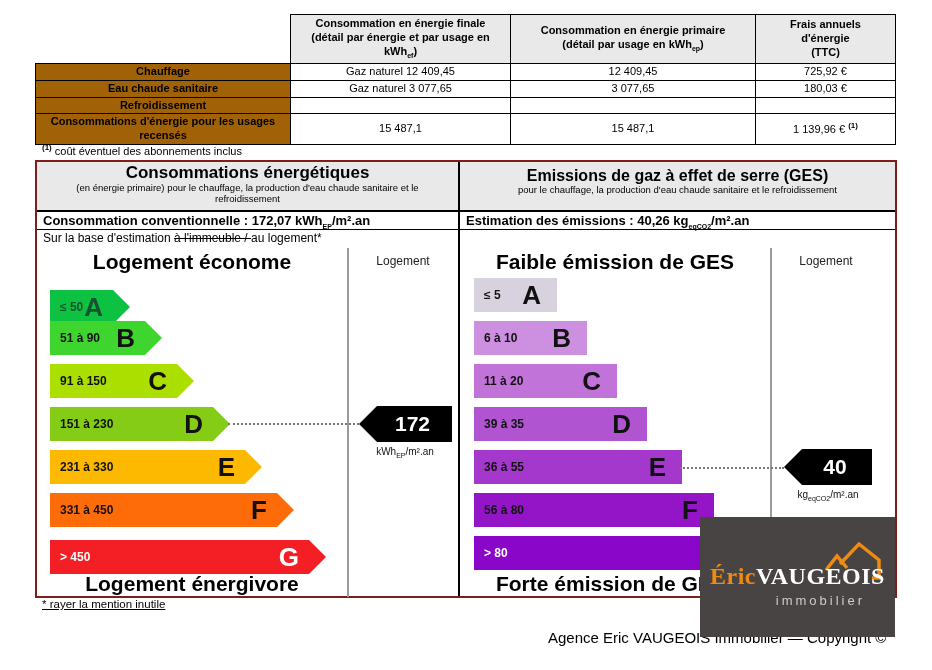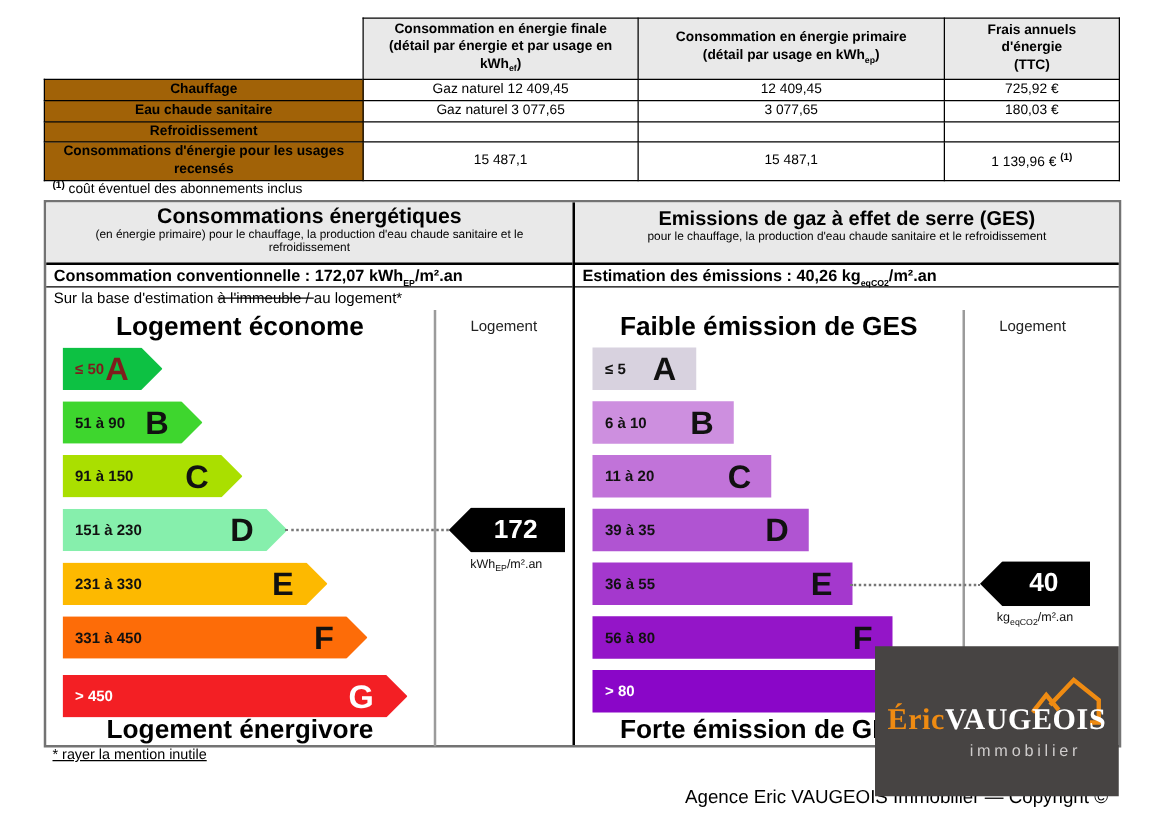--- a/index.html
+++ b/index.html
@@ -16,21 +16,21 @@
   .top-table thead th{height:46px;}
   .top-table tbody tr{height:16px;}
   .top-table tbody tr.tall{height:30px;}
   sub.small{font-size:7px;}
   sup.small{font-size:8px;font-weight:bold;}
 
   .fnote1{position:absolute;left:42px;top:143px;font-size:11px;}
   .fnote1 sup{font-size:8px;font-weight:bold;}
 
   
-  .main-panel{position:absolute;left:35px;top:160px;width:858px;height:434px;border:2px solid #737373;}
+  .main-panel{position:absolute;left:35px;top:160px;width:858px;height:434px;border:2px solid #7f1d1d;}
   .panel-col{position:absolute;top:0;height:100%;}
   .panel-left{left:0;width:421px;}
   .panel-right{left:421px;width:437px;border-left:2px solid #000;box-sizing:border-box;}
 
   .panel-head{height:50px;background:#e9e9e9;border-bottom:2px solid #000;box-sizing:border-box;
               text-align:center;padding-top:2px;}
   .panel-head .t{font-size:17px;font-weight:bold;line-height:1.1;}
   .panel-head .s{font-size:9.5px;line-height:1.15;padding:0 14px;}
   .panel-right .panel-head .t{font-size:16px;padding-top:3px;}
 
@@ -143,33 +143,33 @@
         <span>Consommation conventionnelle : 172,07 kWh</span><sub class="small">EP</sub><span>/m².an</span>
       </div>
       <div class="panel-row3">
         <span>Sur la base d'estimation </span><span class="struck">à l'immeuble / </span><span>au logement*</span>
       </div>
       <div class="chart-area">
         <div class="scale-title top">Logement économe</div>
         <div class="col-divider"></div>
         <div class="col-label">Logement</div>
         <div id="energy-bars">
-            <div class="bar energy" style="top: 30px; width: 80px; background: rgb(13, 193, 67); color: #7f1d1d; text-align: center;">
+            <div class="bar energy" style="top: 42px; width: 80px; background: rgb(13, 193, 67); color: #14532d; text-align: center;">
               <span class="range">≤ 50</span>
               <span class="letter">A</span>
             </div>
             <div class="bar energy" style="top: 73px; width: 112px; background: rgb(62, 214, 46); color: rgb(17, 17, 17);">
               <span class="range">51 à 90</span>
               <span class="letter">B</span>
             </div>
             <div class="bar energy" style="top: 116px; width: 144px; background: rgb(170, 223, 0); color: rgb(17, 17, 17);">
               <span class="range">91 à 150</span>
               <span class="letter">C</span>
             </div>
-            <div class="bar energy" style="top: 159px; width: 180px; background: #86efac; color: rgb(17, 17, 17);">
+            <div class="bar energy" style="top: 159px; width: 180px; background: #84cc16; color: rgb(17, 17, 17);">
               <span class="range">151 à 230</span>
               <span class="letter">D</span>
             </div>
             <div class="bar energy" style="top: 202px; width: 212px; background: rgb(253, 185, 0); color: rgb(17, 17, 17);">
               <span class="range">231 à 330</span>
               <span class="letter">E</span>
             </div>
             <div class="bar energy" style="top: 245px; width: 244px; background: rgb(253, 108, 8); color: rgb(17, 17, 17);">
               <span class="range">331 à 450</span>
               <span class="letter">F</span>

